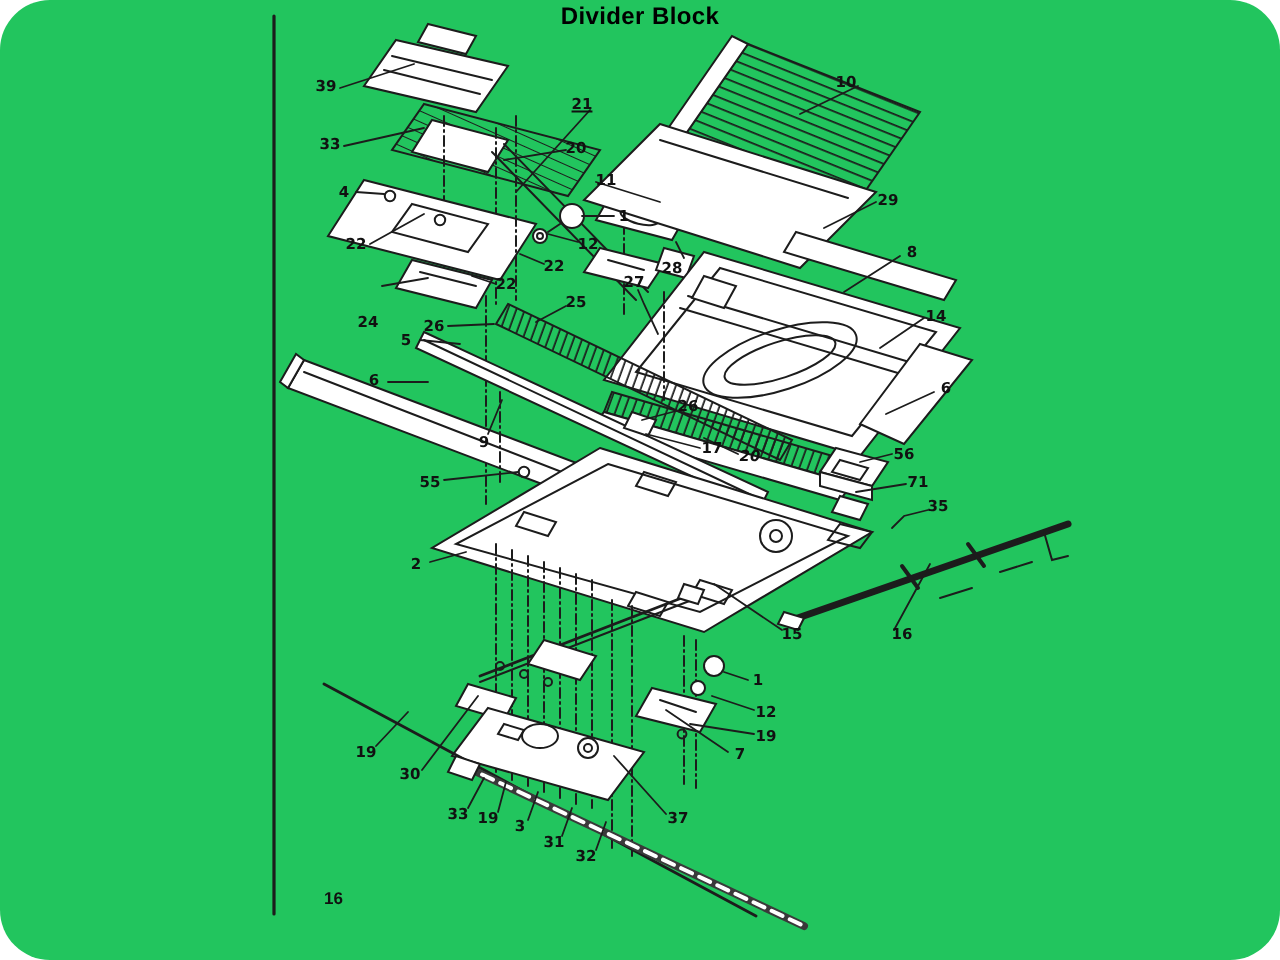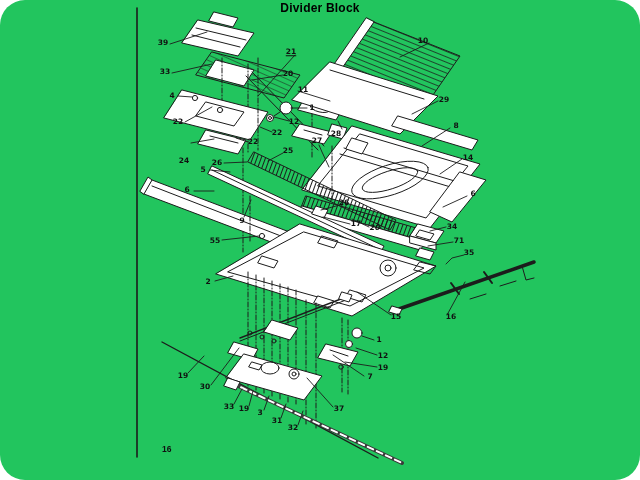--- a/index.html
+++ b/index.html
@@ -262,21 +262,21 @@
       <span class="callout" style="left: 288px; top: 151px;">25</span>
       <span class="callout" style="left: 217px; top: 163px;">26</span>
       <span class="callout" style="left: 203px; top: 170px;">5</span>
       <span class="callout" style="left: 187px; top: 190px;">6</span>
       <span class="callout" style="left: 344px; top: 203px;">26</span>
       <span class="callout" style="left: 356px; top: 224px;">17</span>
       <span class="callout" style="left: 375px; top: 228px; font-style: italic;">20</span>
       <span class="callout" style="left: 242px; top: 221px;">9</span>
       <span class="callout" style="left: 215px; top: 241px;">55</span>
       <span class="callout" style="left: 208px; top: 282px;">2</span>
-      <span class="callout" style="left: 452px; top: 227px;">34</span>
+      <span class="callout" style="left: 452px; top: 227px;">56</span>
       <span class="callout" style="left: 459px; top: 241px;">71</span>
       <span class="callout" style="left: 469px; top: 253px;">35</span>
       <span class="callout" style="left: 451px; top: 317px;">16</span>
       <span class="callout" style="left: 396px; top: 317px;">15</span>
       <span class="callout" style="left: 379px; top: 340px;">1</span>
       <span class="callout" style="left: 383px; top: 356px;">12</span>
       <span class="callout" style="left: 383px; top: 368px;">19</span>
       <span class="callout" style="left: 370px; top: 377px;">7</span>
       <span class="callout" style="left: 339px; top: 409px;">37</span>
       <span class="callout" style="left: 183px; top: 376px;">19</span>

